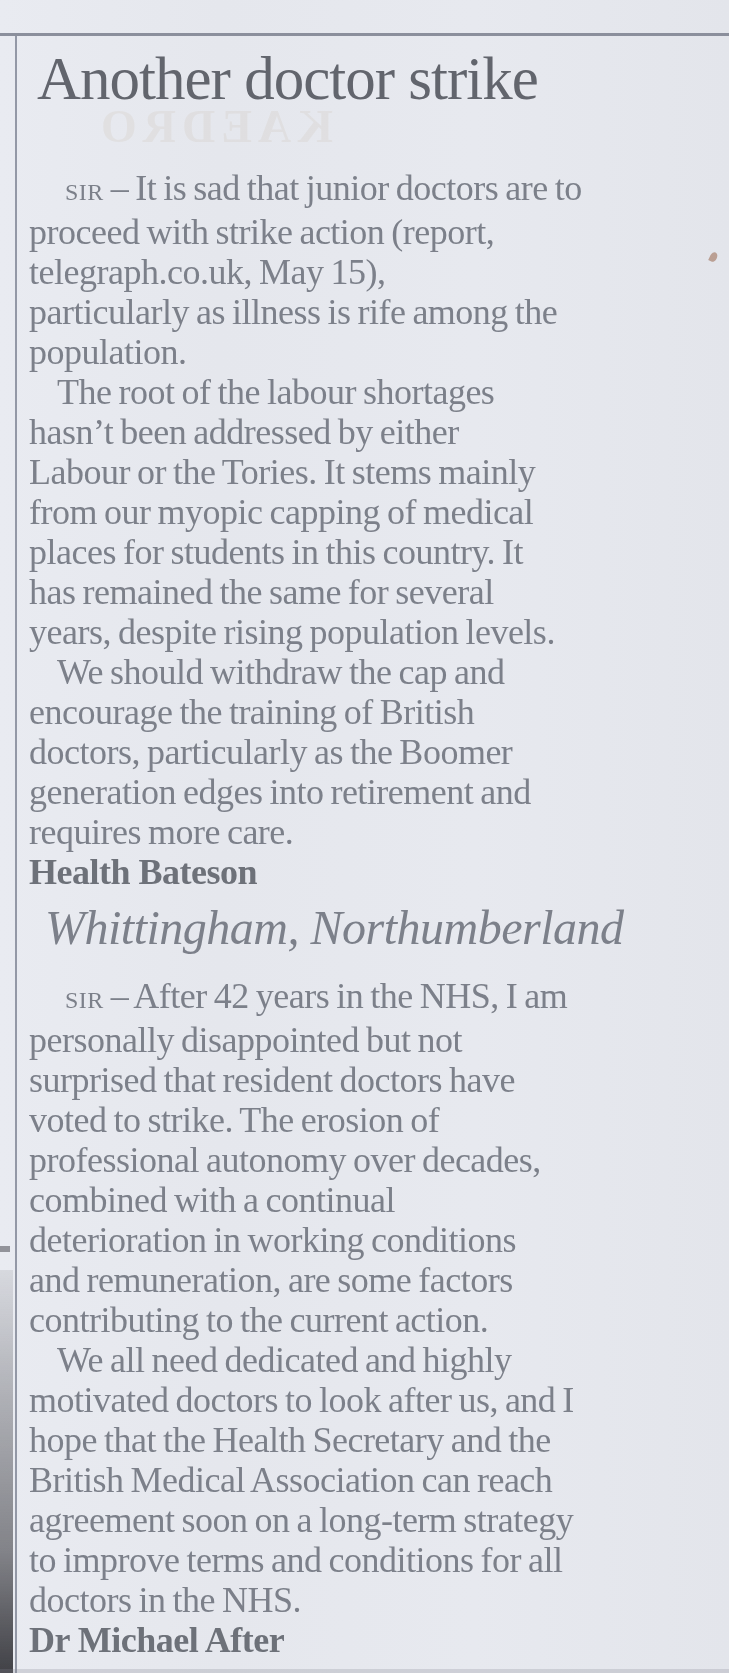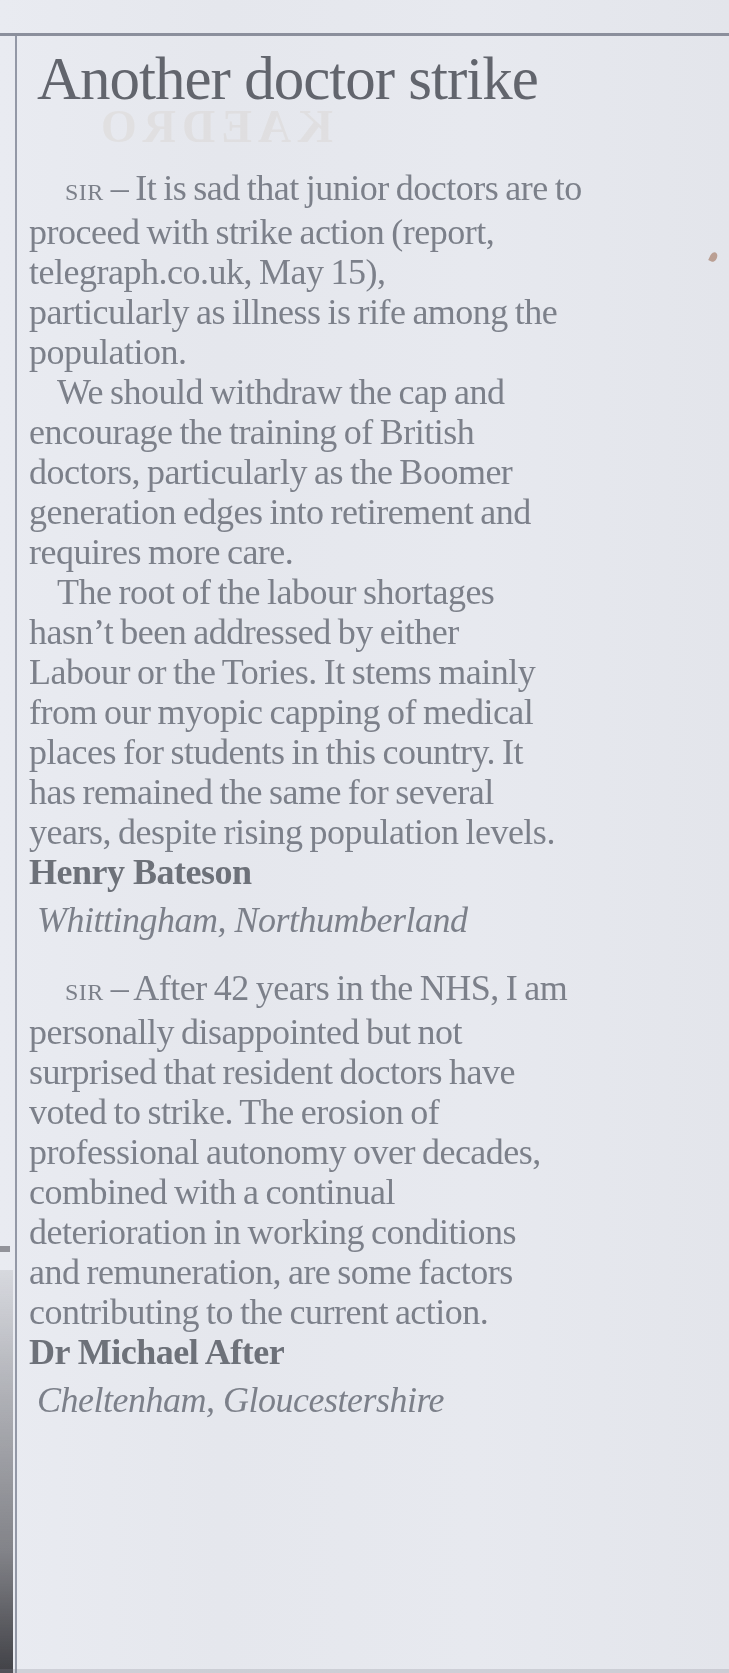--- a/index.html
+++ b/index.html
@@ -65,22 +65,22 @@
   .sig-name {
     margin: 0;
     font-size: 36px;
     line-height: 40px;
     letter-spacing: -0.5px;
     font-weight: 700;
     color: #6d7179;
     white-space: pre;
   }
   .sig-loc {
-    margin: 8px;
-    font-size: 36px;
+    margin: 16px;
+    font-size: 48px;
     line-height: 40px;
     letter-spacing: -0.5px;
     font-style: italic;
     color: #7c808a;
     white-space: pre;
   }
   .letter-2 { margin-top: 28px; }
   .edge-smudge {
     position: absolute;
     left: 0; top: 1270px;
@@ -123,46 +123,53 @@
 
   <div class="content">
     <h1 class="headline">Another doctor strike</h1>
 
     <div>
       <p class="para"><span class="sc">SIR</span><span> – It is sad that junior doctors are to
 proceed with strike action (report,
 telegraph.co.uk, May 15),
 particularly as illness is rife among the
 population.</span></p>
-      <p class="para indent">We should withdraw the cap and
-encourage the training of British
-doctors, particularly as the Boomer
-generation edges into retirement and
-requires more care.</p>
       <p class="para indent">The root of the labour shortages
 hasn’t been addressed by either
 Labour or the Tories. It stems mainly
 from our myopic capping of medical
 places for students in this country. It
 has remained the same for several
 years, despite rising population levels.</p>
-      <p class="sig-name">Henry Bateson</p>
+      <p class="para indent">We should withdraw the cap and
+encourage the training of British
+doctors, particularly as the Boomer
+generation edges into retirement and
+requires more care.</p>
+      <p class="sig-name">Health Bateson</p>
       <p class="sig-loc">Whittingham, Northumberland</p>
     </div>
 
     <div class="letter-2">
       <p class="para"><span class="sc">SIR</span><span> – After 42 years in the NHS, I am
 personally disappointed but not
 surprised that resident doctors have
 voted to strike. The erosion of
 professional autonomy over decades,
 combined with a continual
 deterioration in working conditions
 and remuneration, are some factors
 contributing to the current action.</span></p>
+      <p class="para indent">We all need dedicated and highly
+motivated doctors to look after us, and I
+hope that the Health Secretary and the
+British Medical Association can reach
+agreement soon on a long-term strategy
+to improve terms and conditions for all
+doctors in the NHS.</p>
       <p class="sig-name">Dr Michael After</p>
       <p class="sig-loc">Cheltenham, Gloucestershire</p>
     </div>
   </div>
 
   <div class="edge-tick"></div>
   <div class="edge-smudge"></div>
   <div class="speck"></div>
   <div class="bottom-band"></div>
 </div>

